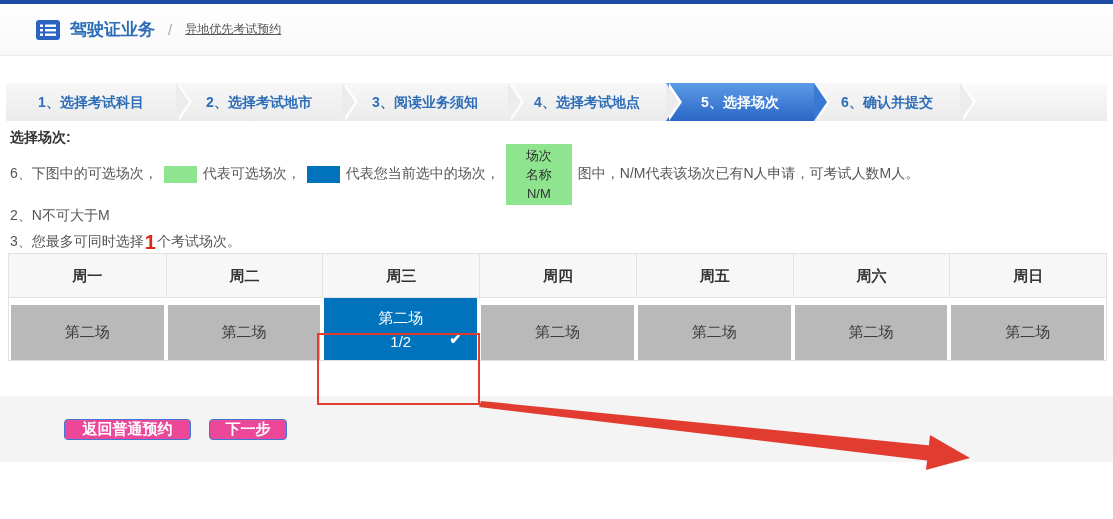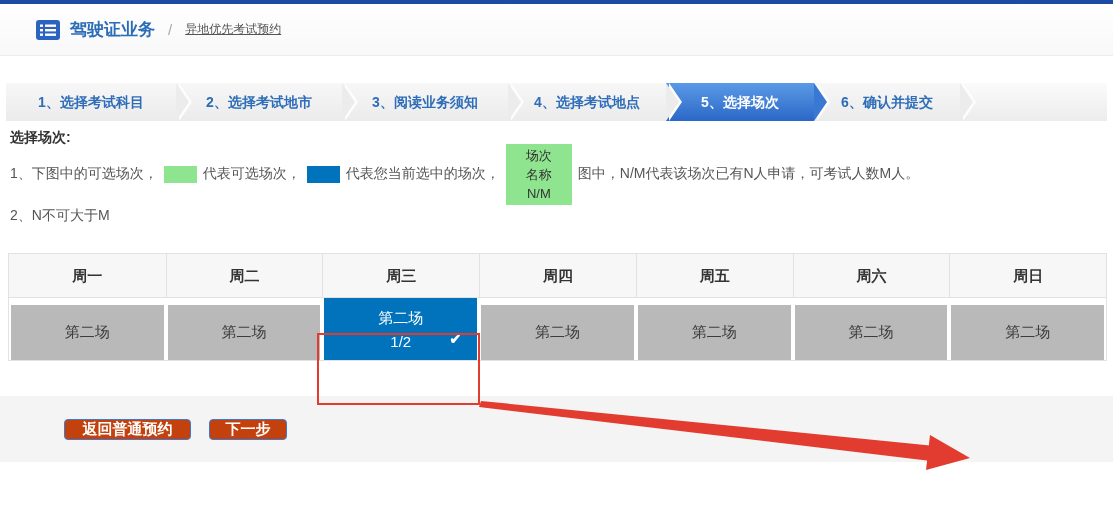--- a/index.html
+++ b/index.html
@@ -59,21 +59,21 @@
   .row-sess { height:62px; align-items:end; background:#fff; }
   .sess-cell { margin:0 2px 3px 2px; height:55px; background:#b9b9b9; display:flex;
                align-items:center; justify-content:center; color:#3c3c3c; font-size:15px;
                cursor:pointer; }
   .sess-cell.selected { height:62px; background:#0173bd; color:#fff; flex-direction:column;
                         justify-content:center; gap:5px; position:relative; }
   .sess-count { font-size:15px; }
   .check-icon { position:absolute; right:16px; bottom:13px; font-size:14px; font-weight:bold; }
 
   .footer { margin-top:35px; height:66px; background:#f4f4f4; display:flex; align-items:center; }
-  .btn { background:#c2410c; border:1px solid #3f78d4; border-radius:4px; color:#fff;
+  .btn { background:#ec4899; border:1px solid #3f78d4; border-radius:4px; color:#fff;
          font-family:"Liberation Sans", sans-serif;
          font-size:15px; font-weight:bold; height:21px; cursor:pointer; }
   .btn-back { width:127px; margin-left:64px; }
   .btn-prev { width:80px; margin-left:auto; }
   .btn-next { width:78px; margin-left:18px; margin-right:82px; }
 
   .sel-outline { position:absolute; left:317px; top:333px; width:163px; height:72px;
                  border:2px solid #e23c30; z-index:30; pointer-events:none; }
   .arrow-svg { position:absolute; left:0; top:0; z-index:40; pointer-events:none; }
 </style>
@@ -105,32 +105,37 @@
     <div class="tab">2、选择考试地市</div>
     <div class="tab">3、阅读业务须知</div>
     <div class="tab">4、选择考试地点</div>
     <div class="tab active">5、选择场次</div>
     <div class="tab">6、确认并提交</div>
   </div>
 
   <div class="tips">
     <div class="tips-heading">选择场次:</div>
     <div class="tip-line1">
-      <span>1、下图中的可选场次，</span>
+      <span>6、下图中的可选场次，</span>
       <span class="swatch swatch-green"></span>
       <span>代表可选场次，</span>
       <span class="swatch swatch-blue"></span>
       <span>代表您当前选中的场次，</span>
       <span class="legend-box">
         <span>场次名称</span><br>
         <span>N/M</span>
       </span>
       <span>图中，N/M代表该场次已有N人申请，可考试人数M人。</span>
     </div>
     <div class="tip-line2">2、N不可大于M</div>
+    <div class="tip-line3">
+      <span>3、您最多可同时选择</span>
+      <span class="red-num">1</span>
+      <span>个考试场次。</span>
+    </div>
   </div>
 
   <div class="sched">
     <div class="row row-head">
       <div class="cell">周一</div>
       <div class="cell">周二</div>
       <div class="cell">周三</div>
       <div class="cell">周四</div>
       <div class="cell">周五</div>
       <div class="cell">周六</div>

